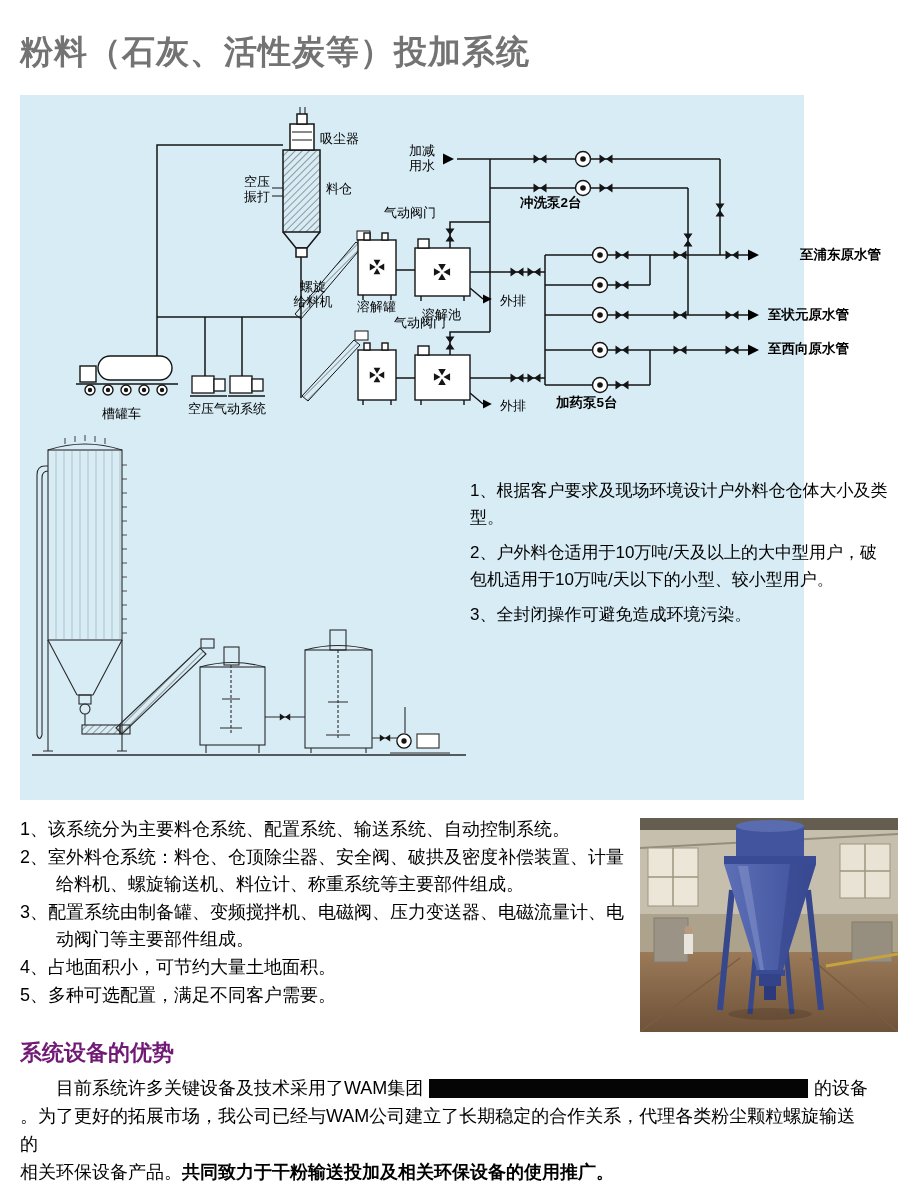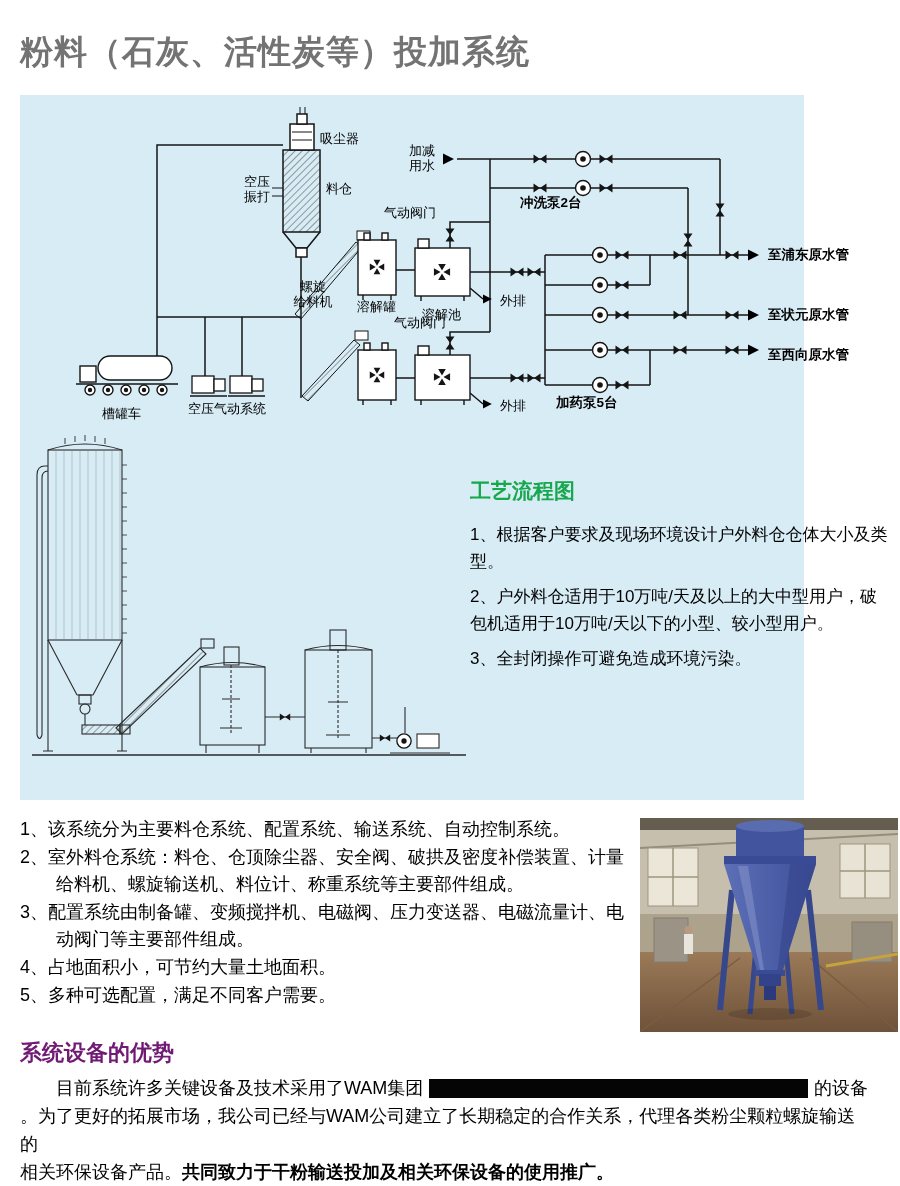--- a/index.html
+++ b/index.html
@@ -221,23 +221,23 @@
     <span class="dlabel" style="left:374px;top:220px">气动阀门</span>
     <span class="dlabel" style="left:480px;top:303px">外排</span>
     <span class="dlabel" style="left:82px;top:311px">槽罐车</span>
     <span class="dlabel" style="left:168px;top:306px">空压气动系统</span>
     <span class="dlabel two" style="left:386px;top:48px;width:32px">
         <span>加减</span>
         <span>用水</span>
       </span>
     <span class="dlabel b" style="left:500px;top:100px">冲洗泵2台</span>
     <span class="dlabel b" style="left:536px;top:300px">加药泵5台</span>
-    <span class="dlabel b" style="left:748px;top:152px">至浦东原水管</span>
+    <span class="dlabel b" style="left:780px;top:152px">至浦东原水管</span>
     <span class="dlabel b" style="left:748px;top:212px">至状元原水管</span>
-    <span class="dlabel b" style="left:748px;top:252px">至西向原水管</span>
+    <span class="dlabel b" style="left:748px;top:246px">至西向原水管</span>
 
     <svg class="draw-svg" width="440" height="360" viewBox="0 0 440 360">
       <g stroke="#2a2a2a" stroke-width="1.1" fill="none">
         <path d="M7,40 Q7,31 15,31 L18,31 M12,43 Q12,36 18,36 M7,40 V300 M12,43 V300 M7,300 Q9.5,307 12,300"></path>
         <rect x="18" y="15" width="74" height="190"></rect>
         <path d="M26,16 V204 M34,16 V204 M42,16 V204 M50,16 V204 M58,16 V204 M66,16 V204 M74,16 V204 M82,16 V204 M90,16 V204" stroke-width="0.45" opacity="0.5"></path>
         <path d="M18,15 Q55,3 92,15"></path>
         <path d="M35,9 V3 M45,7 V1 M55,6 V0 M65,7 V1 M75,9 V3" stroke-width="0.9"></path>
         <path d="M92,30 H97 M92,44 H97 M92,58 H97 M92,72 H97 M92,86 H97 M92,100 H97 M92,114 H97 M92,128 H97 M92,142 H97 M92,156 H97 M92,170 H97 M92,184 H97 M92,198 H97" stroke-width="0.8"></path>
         <path d="M18,205 L47,260 M92,205 L63,260 M47,260 H63"></path>
@@ -274,21 +274,20 @@
         <rect x="387" y="299" width="22" height="14" fill="#fff"></rect>
         <path d="M360,318 H420"></path>
       </g>
       <path d="M2,320 H436" stroke="#2a2a2a" stroke-width="1.3"></path>
       <use href="#valve" transform="translate(255,282) scale(0.8)"></use>
       <use href="#valve" transform="translate(355,303) scale(0.8)"></use>
       <use href="#pump" transform="translate(374,306) scale(0.95)"></use>
     </svg>
 
     <div class="notes">
-      <h2>工艺流程图</h2>
       <p>1、根据客户要求及现场环境设计户外料仓仓体大小及类型。</p>
       <p>2、户外料仓适用于10万吨/天及以上的大中型用户，破包机适用于10万吨/天以下的小型、较小型用户。</p>
       <p>3、全封闭操作可避免造成环境污染。</p>
     </div>
   </div>
 
   <ul class="features">
     <li>1、该系统分为主要料仓系统、配置系统、输送系统、自动控制系统。</li>
     <li>2、室外料仓系统：料仓、仓顶除尘器、安全阀、破拱及密度补偿装置、计量给料机、螺旋输送机、料位计、称重系统等主要部件组成。</li>
     <li>3、配置系统由制备罐、变频搅拌机、电磁阀、压力变送器、电磁流量计、电动阀门等主要部件组成。</li>

